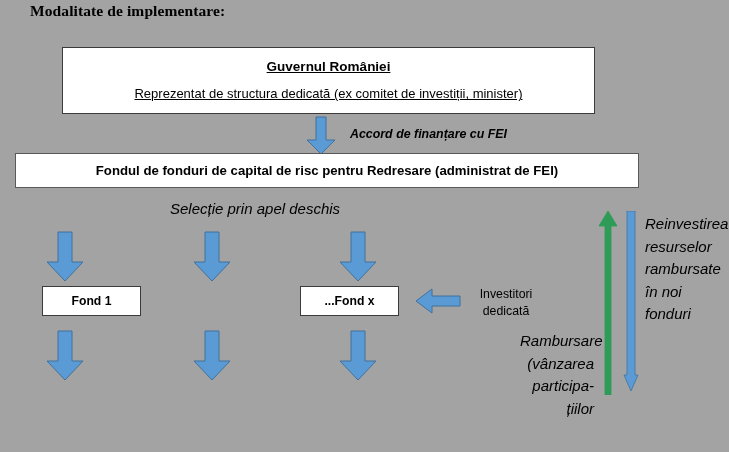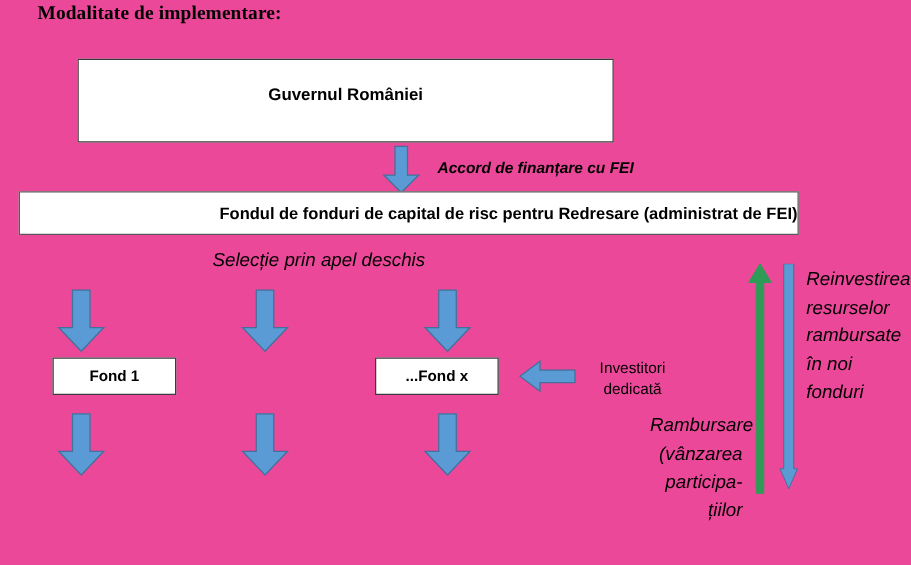--- a/index.html
+++ b/index.html
@@ -4,21 +4,21 @@
 <style>
   html, body {
     margin: 0;
     padding: 0;
     background: #ffffff;
   }
   #stage {
     position: relative;
     width: 729px;
     height: 452px;
-    background: #ec4899;
+    background: #a3a3a3;
     overflow: hidden;
     font-family: "Liberation Sans", sans-serif;
     color: #000000;
   }
 
   
   .page-title {
     position: absolute;
     left: 30px;
     top: 2px;
@@ -40,35 +40,34 @@
     align-items: center;
     justify-content: center;
     text-align: center;
   }
   .box-line {
     display: block;
     width: 100%;
     line-height: 1.35;
   }
 
-  #box-government { left: 62px; top: 47px; width: 429px; height: 67px; }
+  #box-government { left: 62px; top: 47px; width: 533px; height: 67px; text-decoration: underline; }
   #box-government .title-line {
     font-weight: bold;
     font-size: 13.5px;
     margin-bottom: 9px;
   }
   #box-government .sub-line {
     font-size: 13px;
     font-weight: normal;
   }
 
   #box-fundoffunds {
     left: 15px; top: 153px; width: 624px; height: 35px;
     border-color: #595959;
-    text-align: right;
   }
   #box-fundoffunds .title-line {
     font-weight: bold;
     font-size: 13.2px;
   }
 
   .fund-box {
     height: 30px;
     width: 99px;
   }
@@ -149,20 +148,21 @@
 </style>
 </head>
 <body>
 
 <div id="stage">
 
   <div class="page-title">Modalitate de implementare:</div>
 
   <div class="box" id="box-government">
     <span class="box-line title-line">Guvernul României</span>
+    <span class="box-line sub-line">Reprezentat de structura dedicată (ex comitet de investiții, minister)</span>
   </div>
 
   <div class="arrow" id="arrow-gov-to-fof">
     <svg width="32" height="40" viewBox="0 0 32 40" aria-hidden="true">
       <polygon points="11,1 21,1 21,24 30,24 16,38 2,24 11,24" fill="#5b9bd5" stroke="#41719c" stroke-width="1"></polygon>
     </svg>
   </div>
 
   <div class="label-italic" id="label-financing-agreement">Accord de finanțare cu FEI</div>
 

